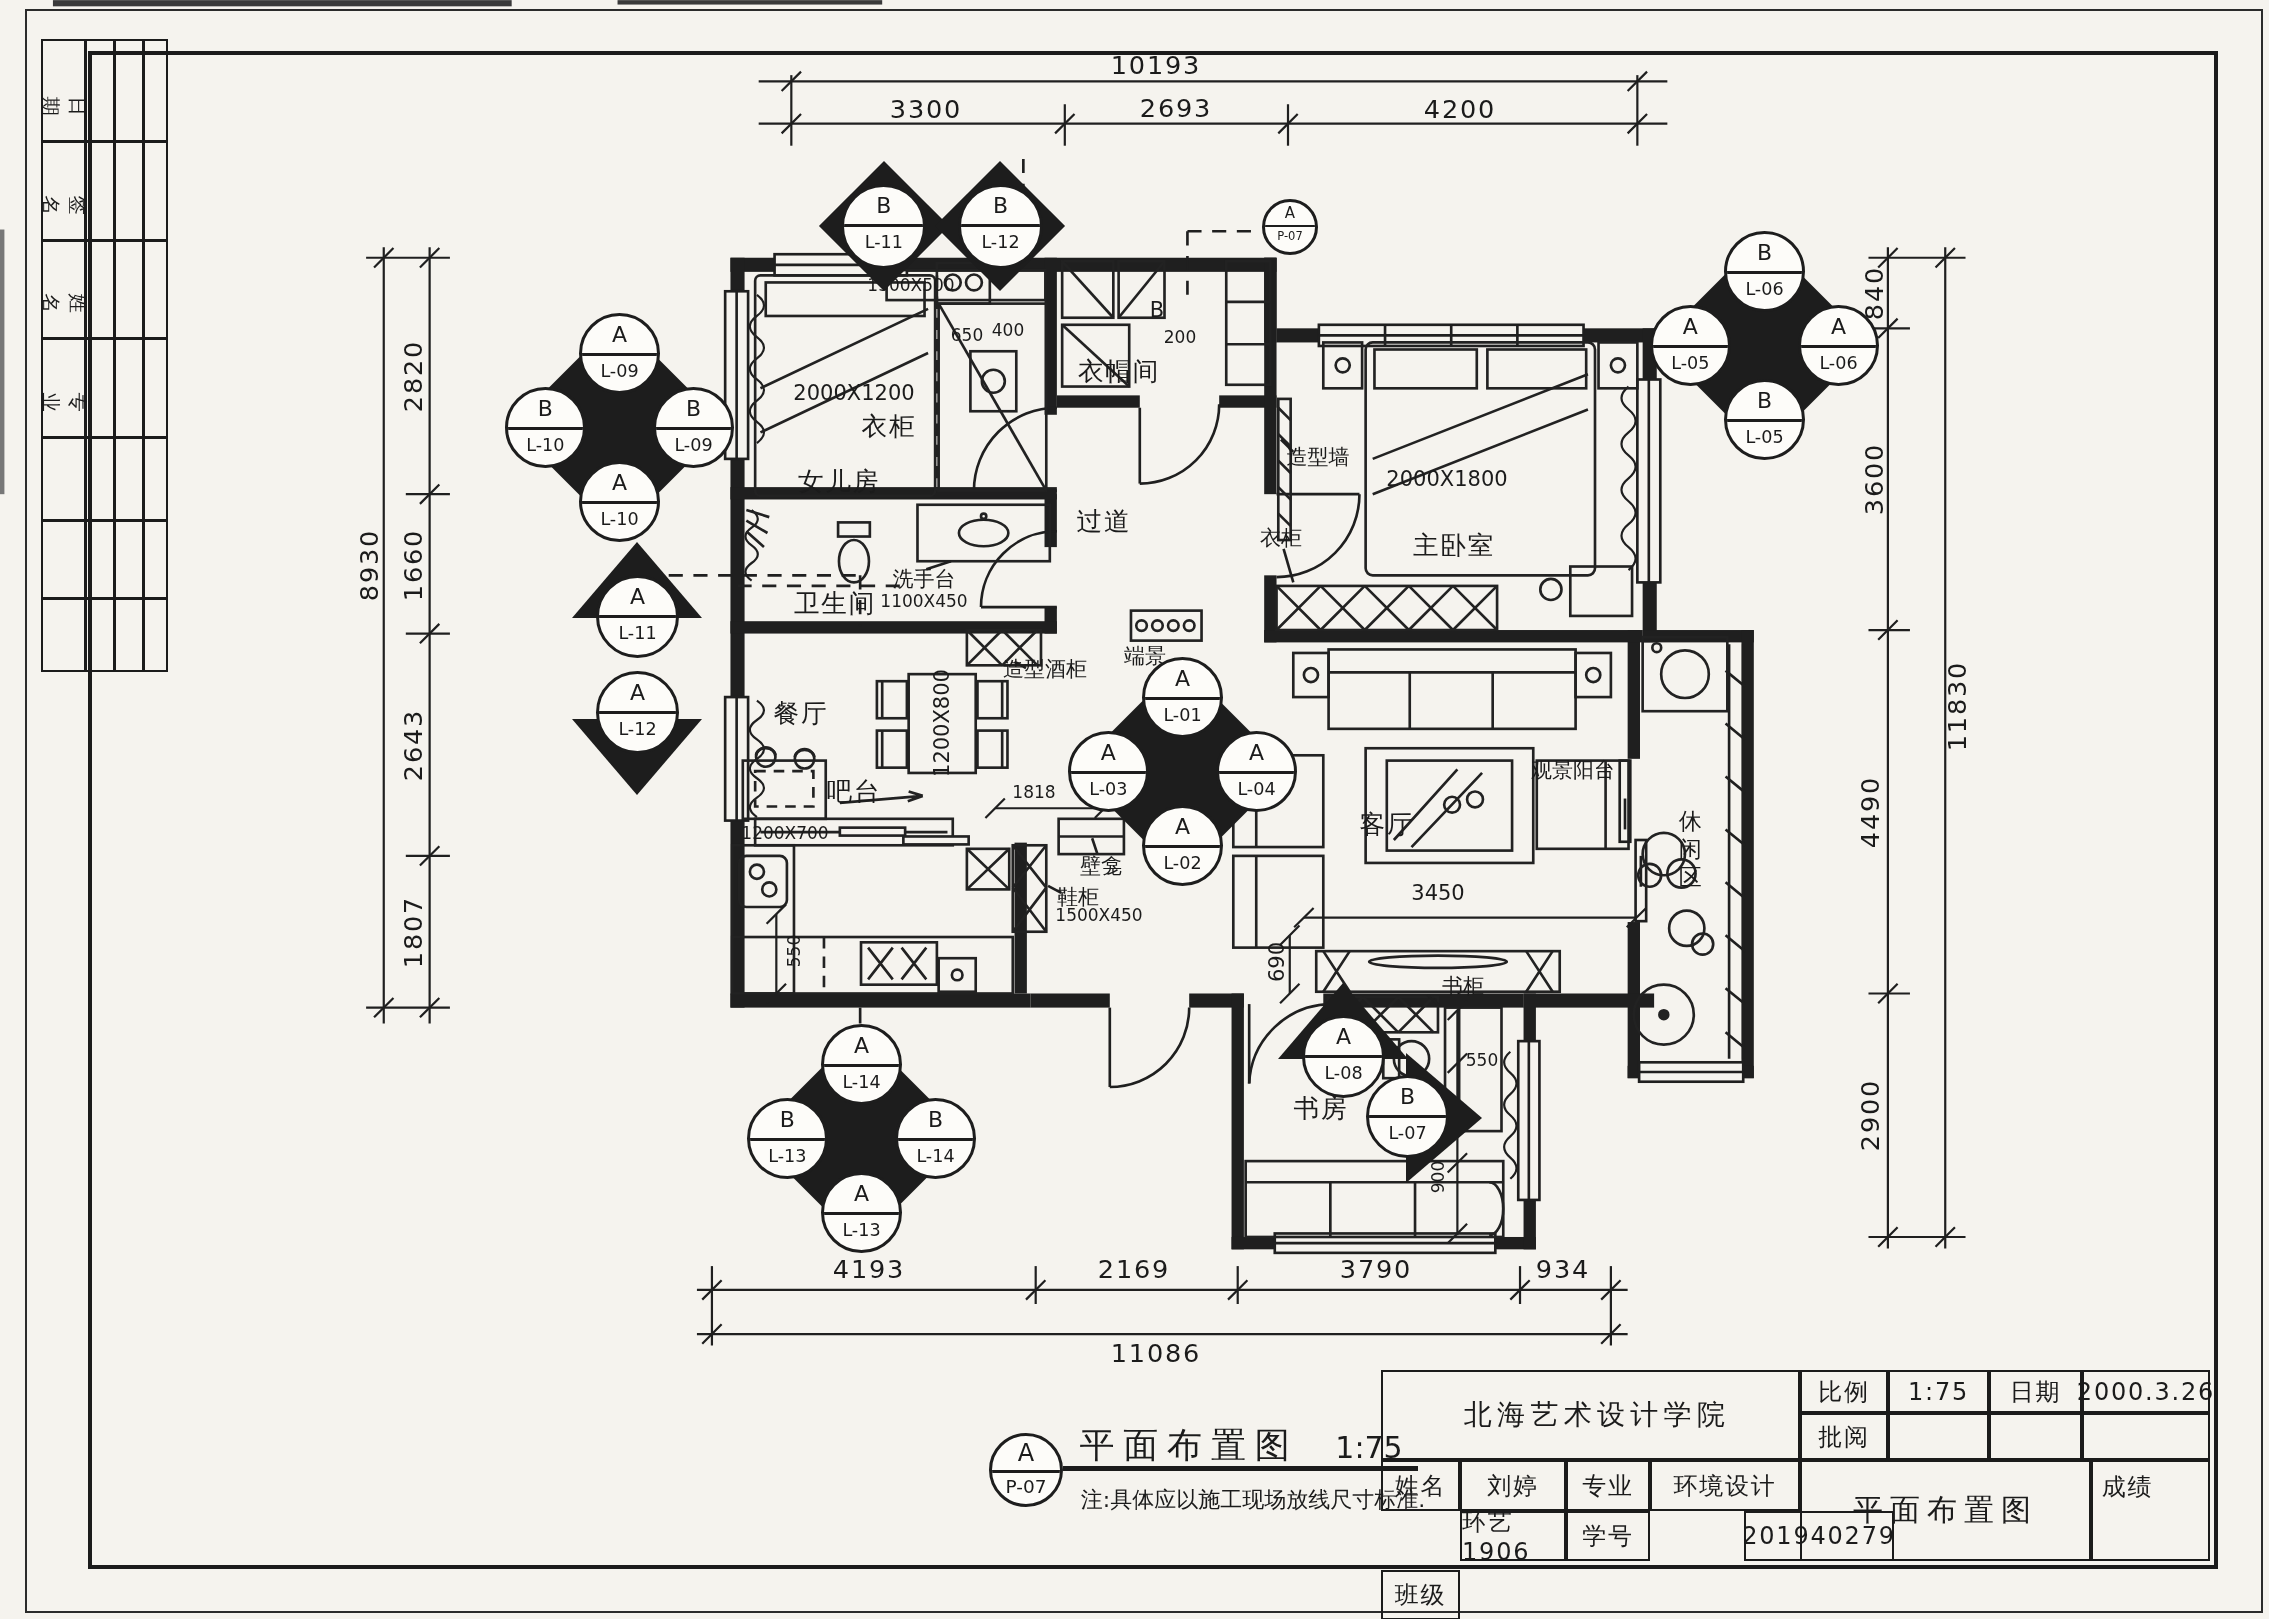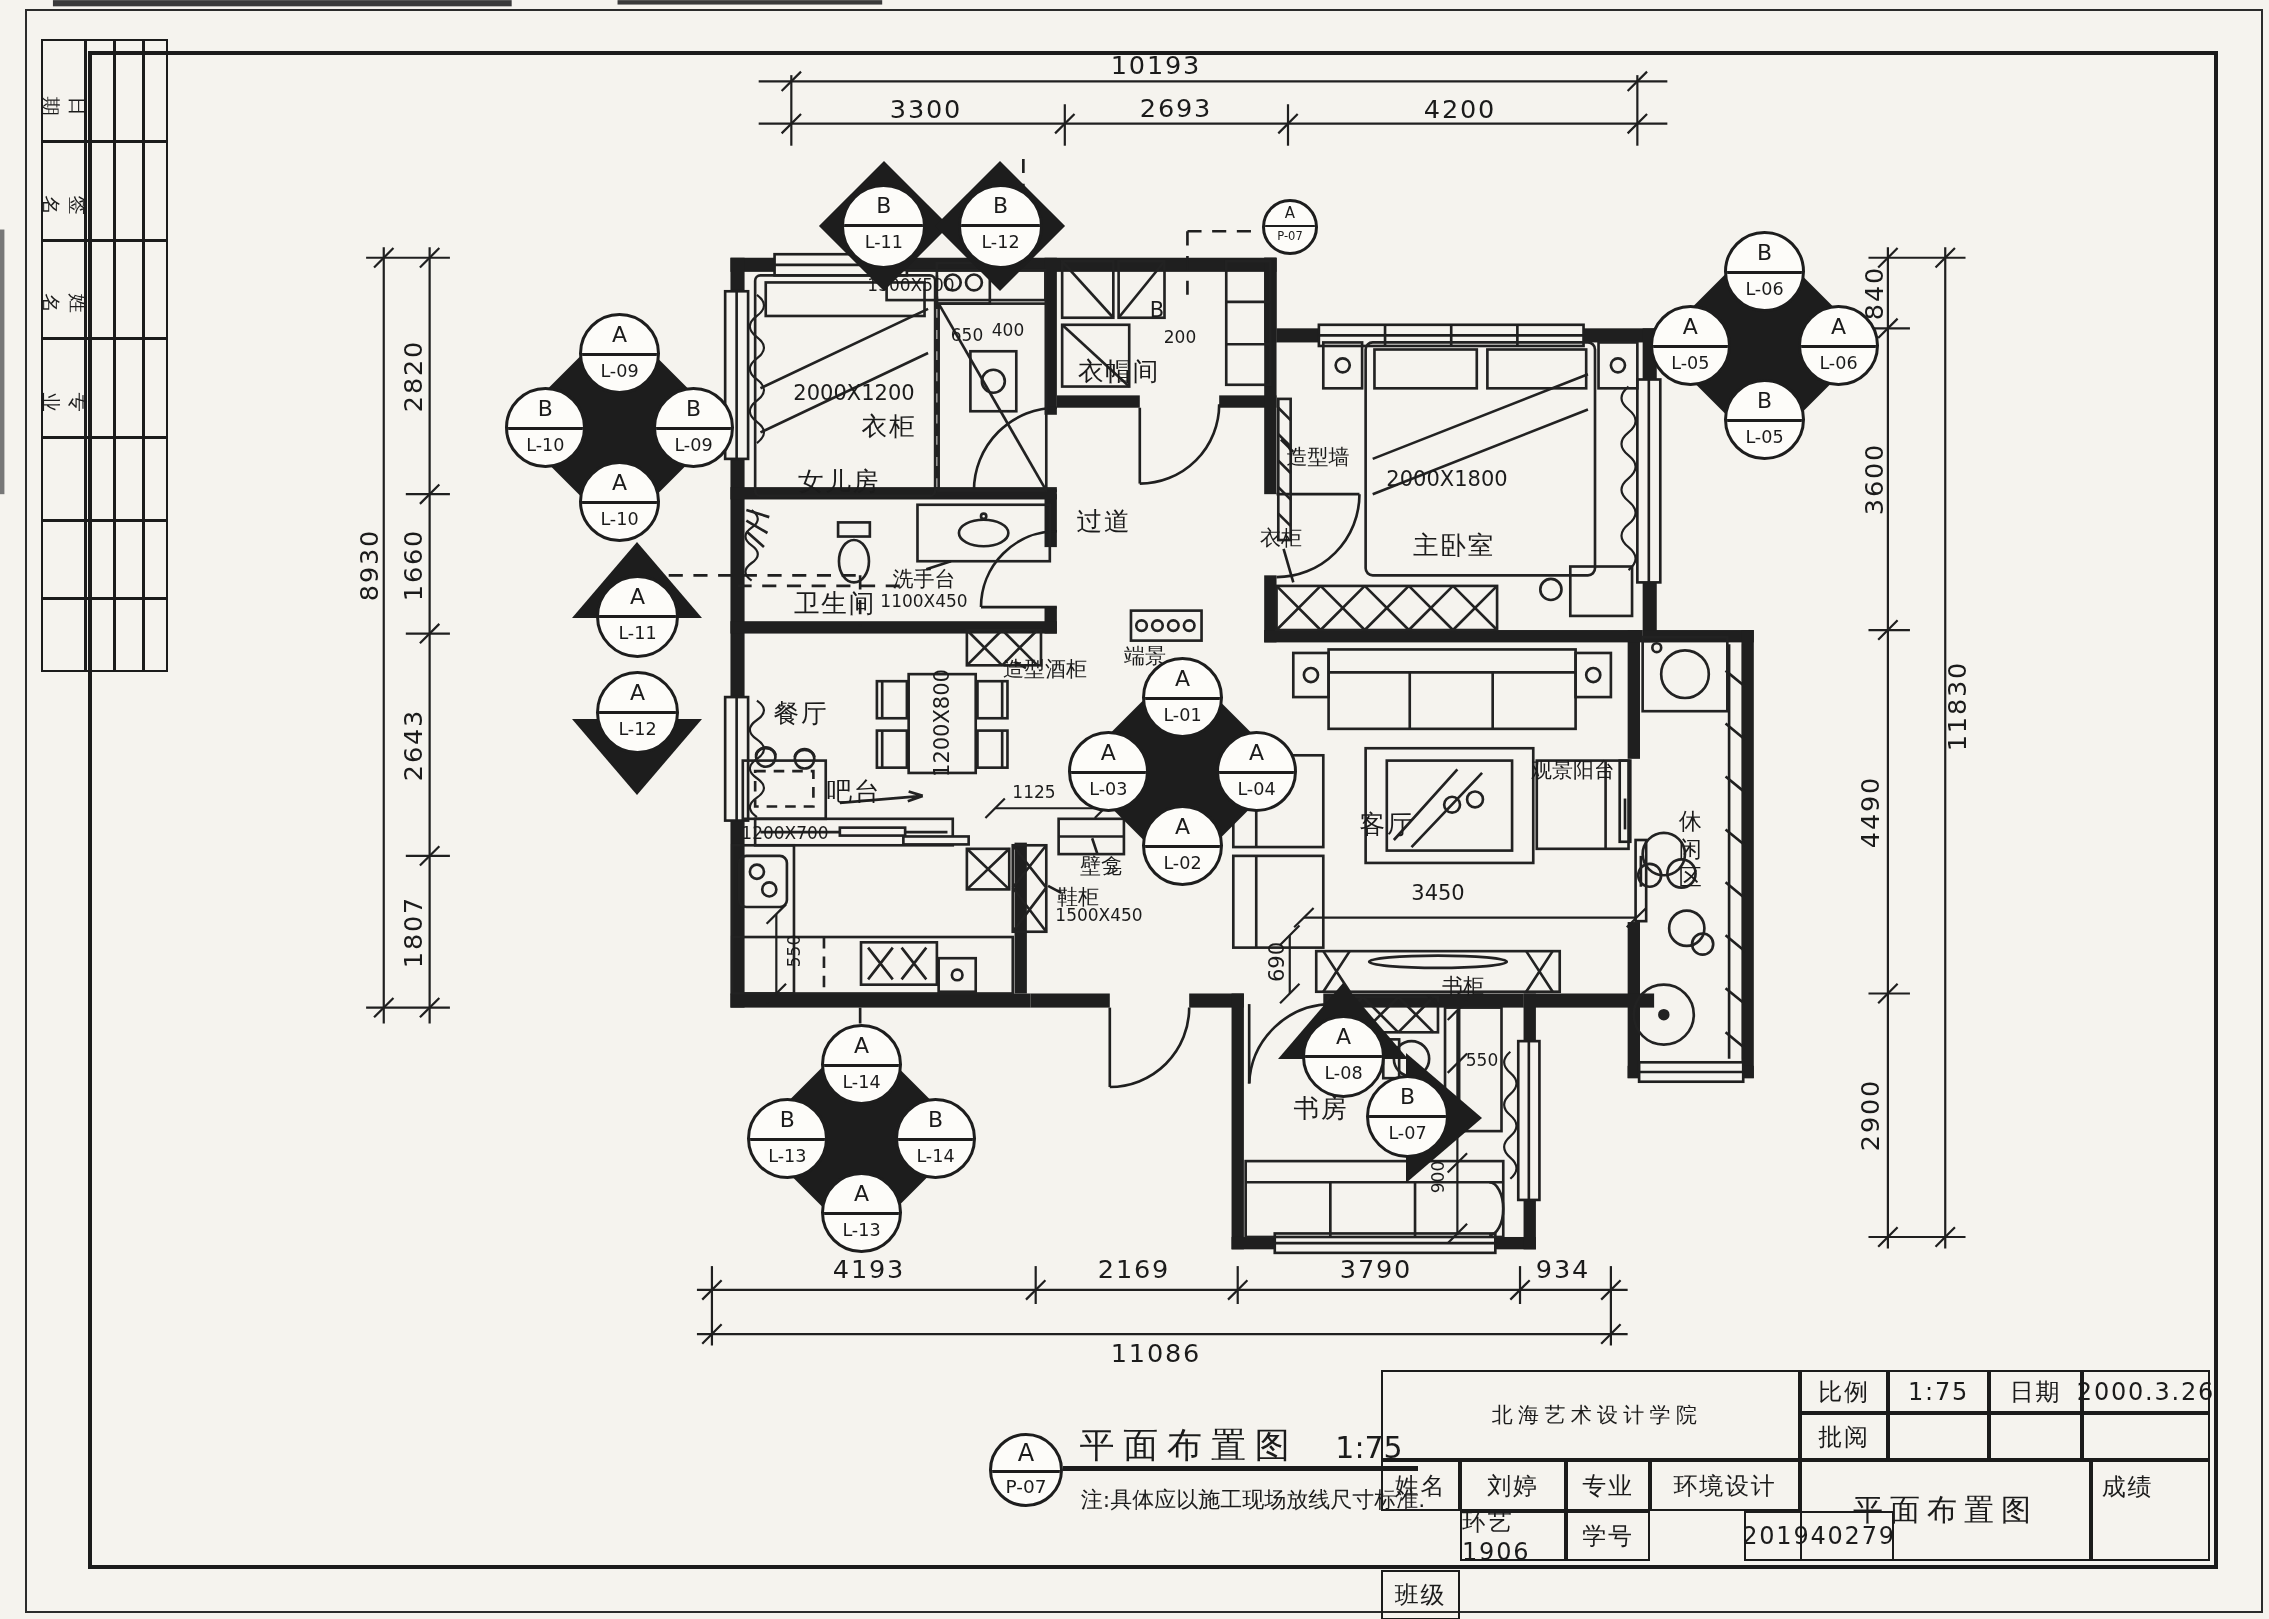--- a/index.html
+++ b/index.html
@@ -25,21 +25,21 @@
   .mc .t{font-size:22px;line-height:37px;width:100%;text-align:center;border-bottom:3.5px solid #1d1d1d;box-sizing:border-box;}
   .mc .b{font-size:17.6px;line-height:30px;}
   .mc.small .t{font-size:15px;line-height:23px;border-bottom-width:2.6px;}
   .mc.small .b{font-size:11.5px;line-height:19.4px;}
   .tri-up{position:absolute;width:0;height:0;border-left:65px solid transparent;border-right:65px solid transparent;border-bottom:76px solid #1d1d1d;}
   .tri-down{position:absolute;width:0;height:0;border-left:65px solid transparent;border-right:65px solid transparent;border-top:76px solid #1d1d1d;}
   .tri-right{position:absolute;width:0;height:0;border-top:65px solid transparent;border-bottom:65px solid transparent;border-left:76px solid #1d1d1d;}
   
   .tb-cell{position:absolute;border:2.6px solid #1b1b1b;display:flex;align-items:center;justify-content:center;
            font-size:24px;box-sizing:border-box;background:transparent;letter-spacing:1.8px;}
-  .tb-cell.head{font-size:21px;letter-spacing:5.3px;padding-left:13px;}
+  .tb-cell.head{font-size:28px;letter-spacing:5.3px;padding-left:13px;}
   .tb-cell.title{font-size:30px;letter-spacing:7px;}
   .tb-cell.corner{align-items:flex-start;justify-content:flex-start;padding:8.8px;}
   
   .strip{position:absolute;left:41px;top:39px;width:127px;height:633px;border:2.6px solid #1b1b1b;box-sizing:border-box;}
   .strip .v{position:absolute;top:0;bottom:0;width:2.6px;background:#1b1b1b;}
   .strip .h{position:absolute;left:0;right:0;height:2.6px;background:#1b1b1b;}
   .strip .cell-lbl{position:absolute;width:41px;text-align:center;font-size:19.4px;transform:rotate(90deg);letter-spacing:1.8px;}
   .legend-line{position:absolute;background:#1b1b1b;}
 </style>
 </head>
@@ -420,21 +420,21 @@
 <div class="lbl" style="left:854px;top:393px">2000X1200</div>
 <div class="lbl sm" style="left:911px;top:285px">1300X500</div>
 <div class="lbl" style="left:1447px;top:479px">2000X1800</div>
 <div class="lbl sm" style="left:924px;top:601px">1100X450</div>
 <div class="lbl rot" style="left:942px;top:723px">1200X800</div>
 <div class="lbl sm" style="left:785px;top:833px">1200X700</div>
 <div class="lbl sm" style="left:1099px;top:915px">1500X450</div>
 
 <div class="lbl" style="left:1438px;top:893px">3450</div>
 <div class="lbl rot" style="left:1277px;top:962px">690</div>
-<div class="lbl sm" style="left:1034px;top:792px">1125</div>
+<div class="lbl sm" style="left:1034px;top:792px">1818</div>
 <div class="lbl sm" style="left:1122px;top:790px">240</div>
 <div class="lbl rot sm" style="left:794px;top:951px">550</div>
 <div class="lbl sm" style="left:1482px;top:1060px">550</div>
 <div class="lbl rot sm" style="left:1436px;top:1105px">1880</div>
 <div class="lbl rot sm" style="left:1438px;top:1177px">900</div>
 <div class="lbl sm" style="left:967px;top:335px">650</div>
 <div class="lbl sm" style="left:1008px;top:330px">400</div>
 <div class="lbl sm" style="left:1180px;top:337px">200</div>
 
 <div class="mk" style="left:503px;top:311px;width:229px;height:229px">

